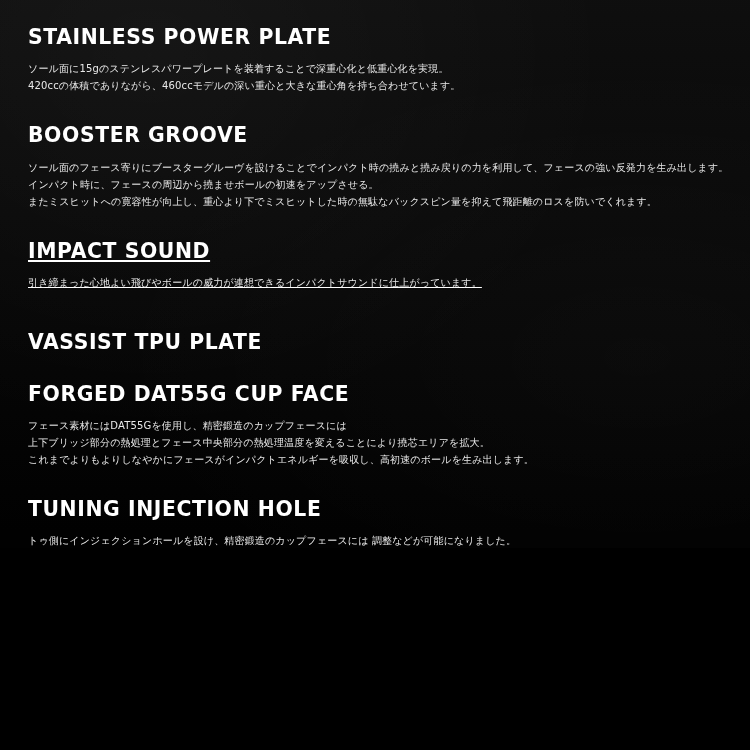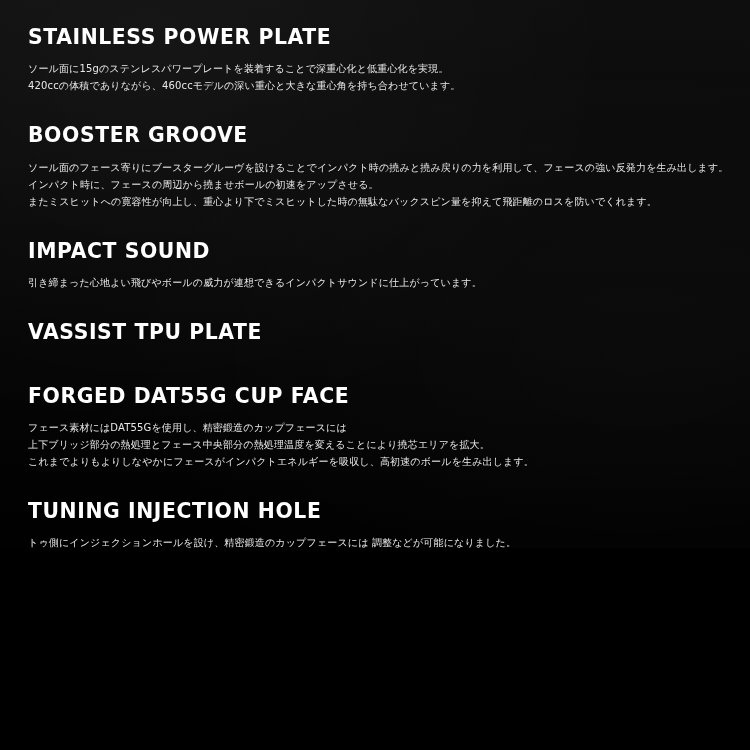--- a/index.html
+++ b/index.html
@@ -62,22 +62,22 @@
     font-family: "DejaVu Sans", sans-serif;
     font-size: 10px;
     line-height: 1.72;
     color: #e9e9e9;
     letter-spacing: 0.15px;
     white-space: nowrap;
   }
   
   .s0 { margin-bottom: 30px; }
   .s1 { margin-bottom: 30px; }
-  .s2 { margin-bottom: 30px; }
-  .s3 { margin-bottom: 40px; }
+  .s2 { margin-bottom: 40px; text-decoration: underline; }
+  .s3 { margin-bottom: 28px; }
   .s4 { margin-bottom: 30px; }
 </style>
 </head>
 <body>
 
 <div class="page">
   <div class="content">
 
     <div class="section s0">
       <h2 class="heading">STAINLESS POWER PLATE</h2>

